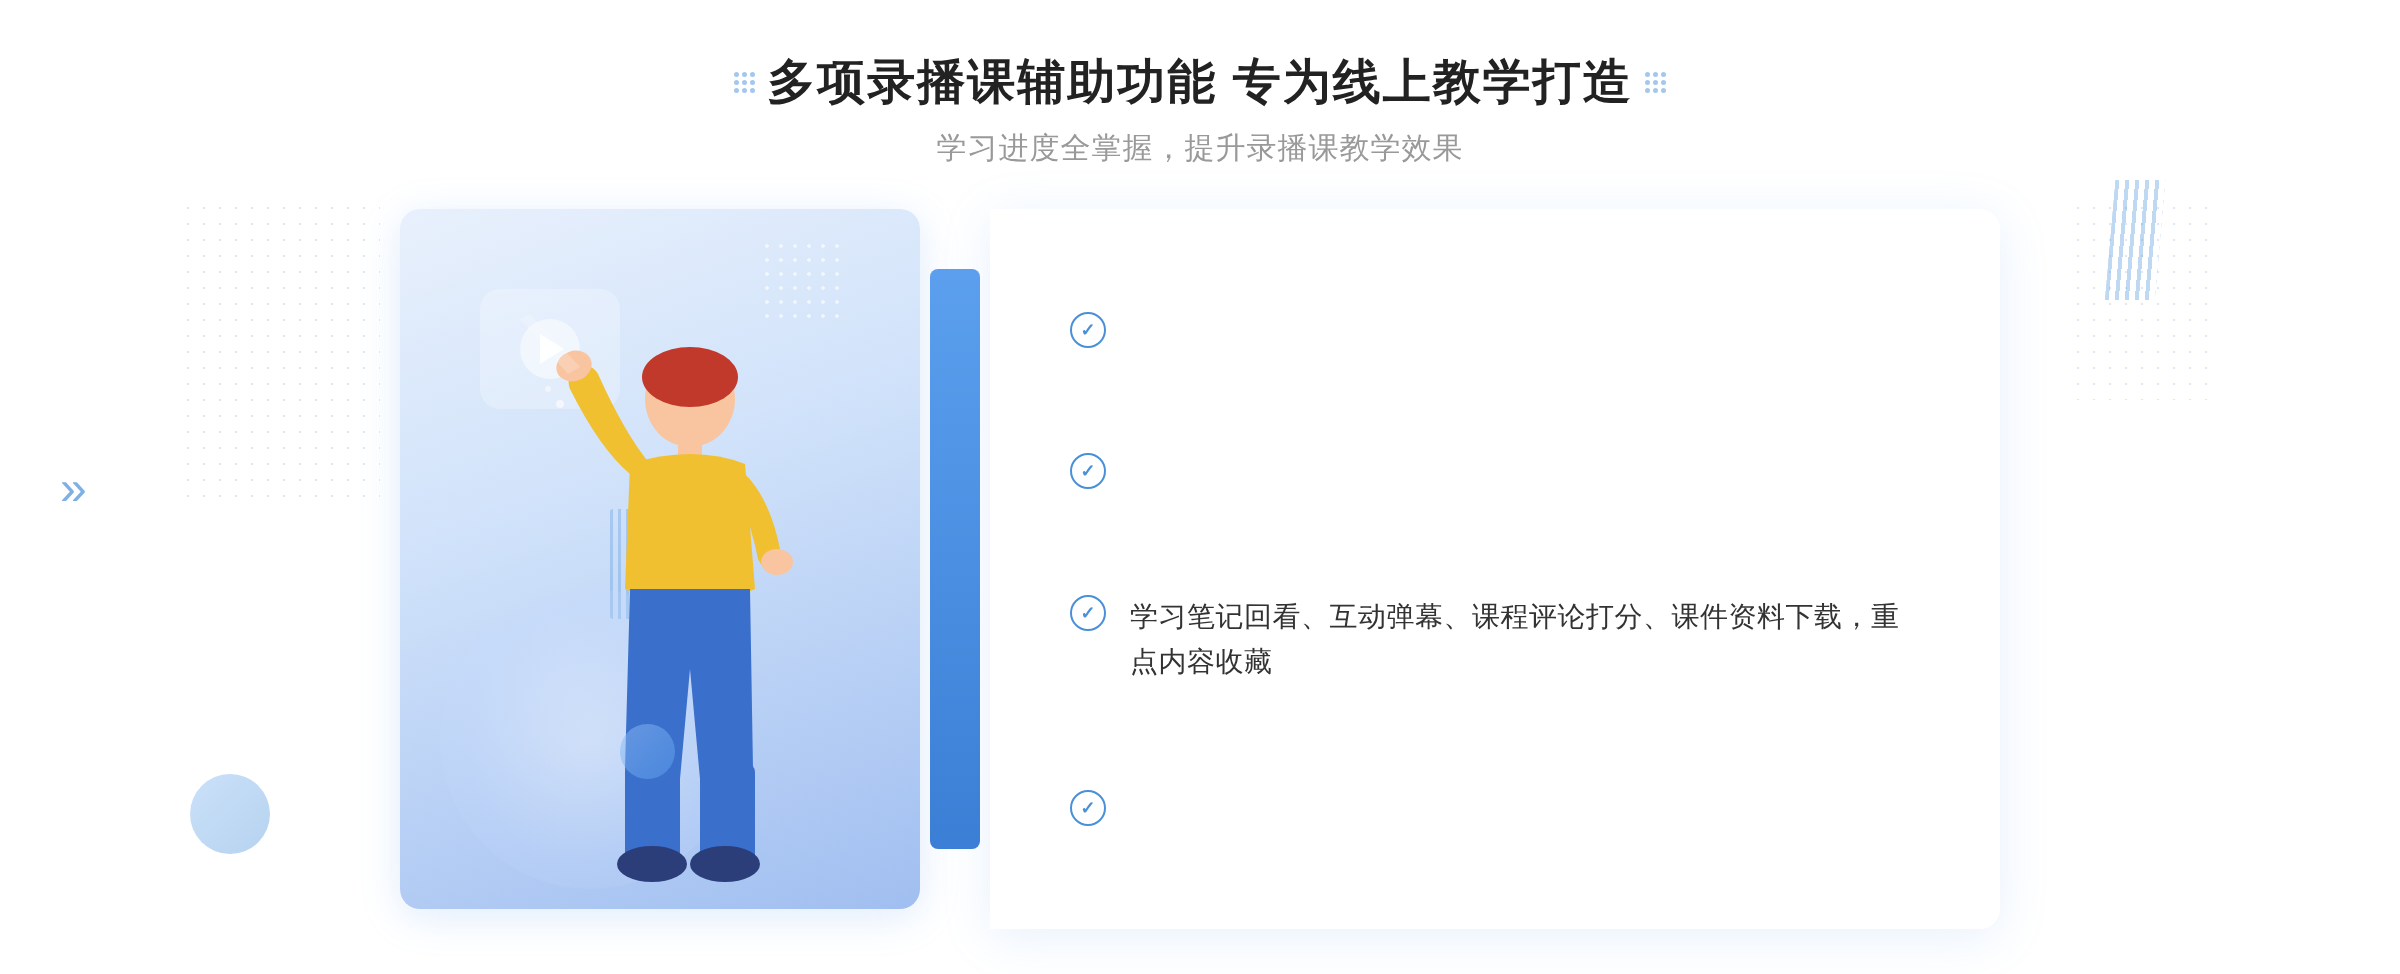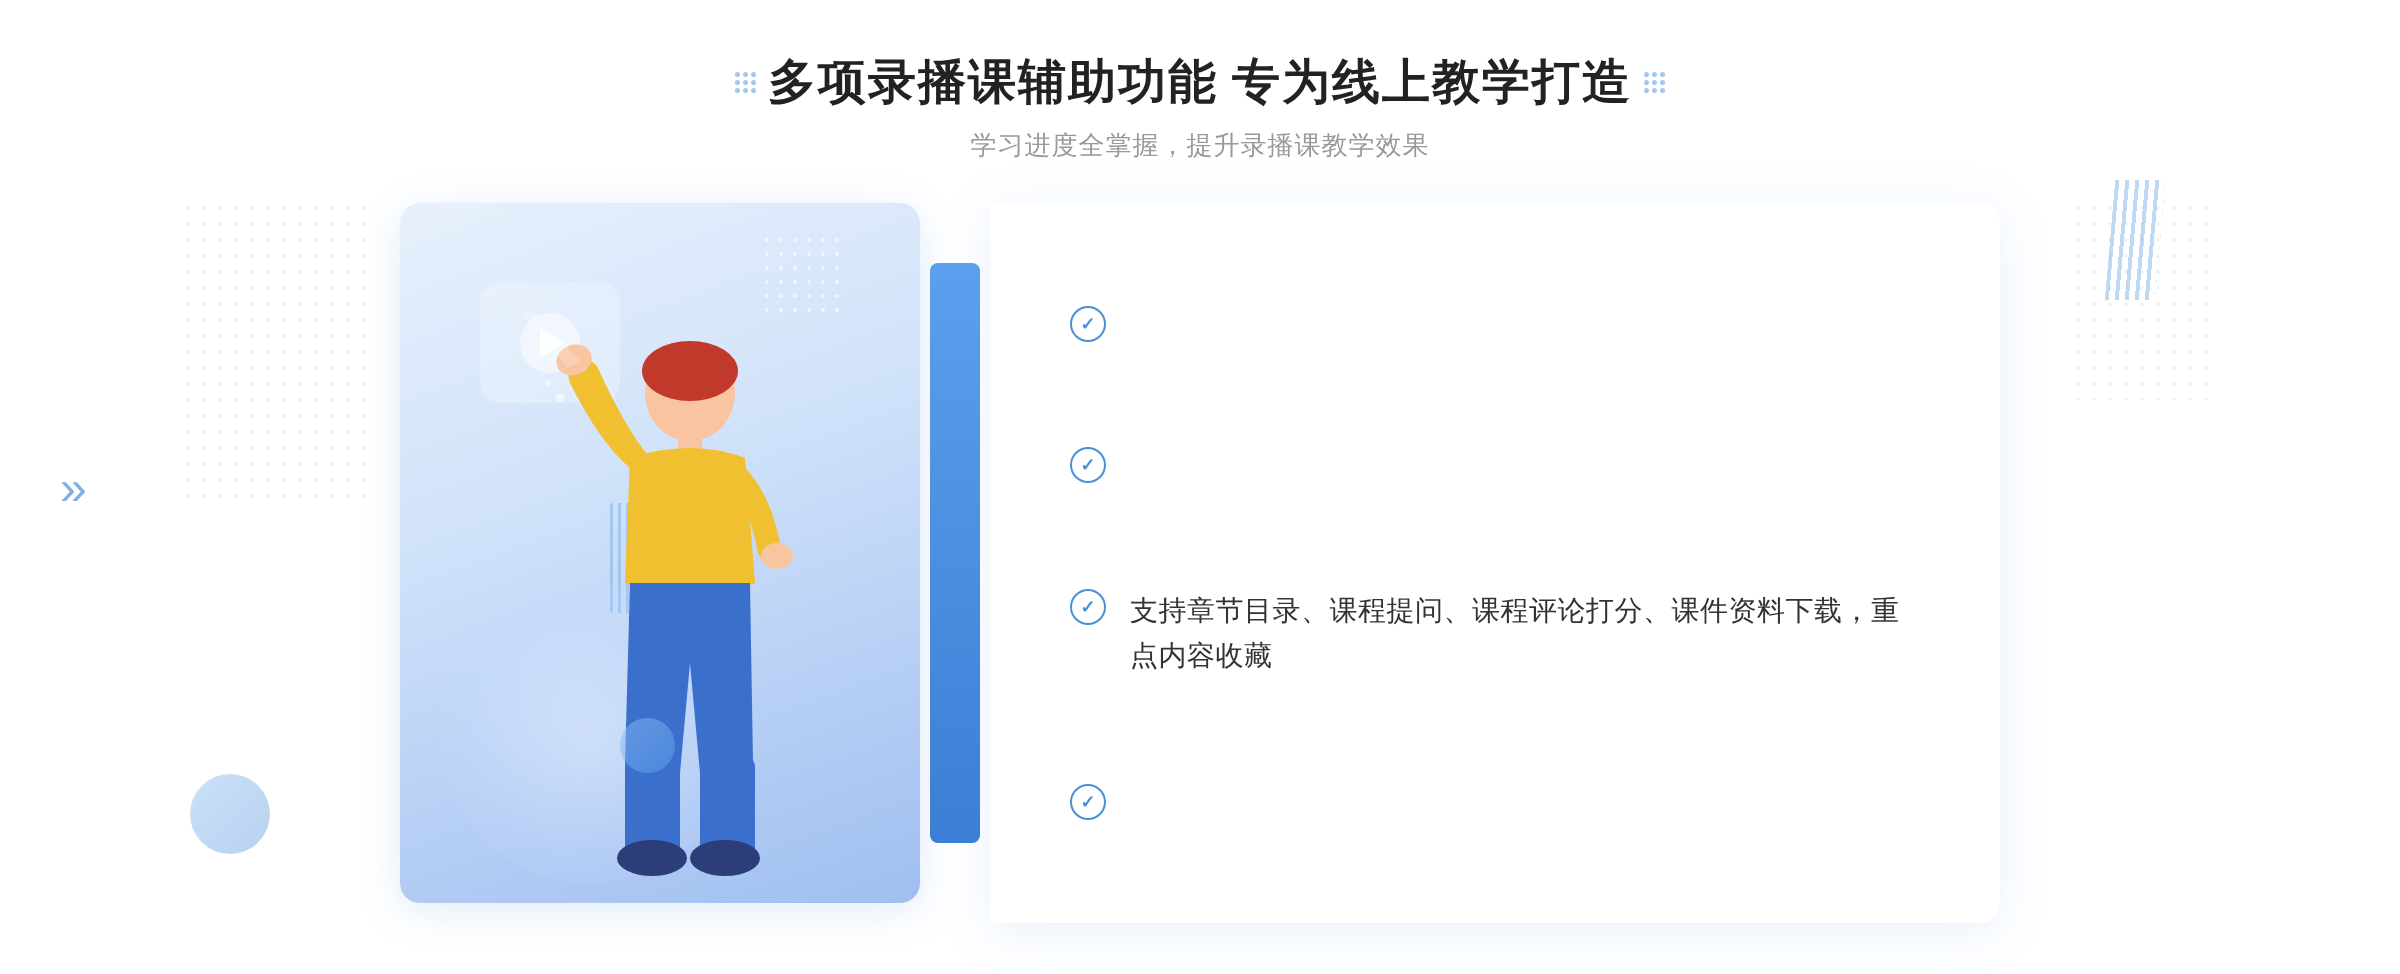--- a/index.html
+++ b/index.html
@@ -111,32 +111,31 @@
     .header-section {
       text-align: center;
       margin-bottom: 40px;
     }
 
     .main-title-row {
       display: flex;
       align-items: center;
       justify-content: center;
       margin-bottom: 14px;
-      font-family: Liberation Serif, serif;
     }
 
     .main-title {
       font-size: 48px;
       font-weight: 600;
       color: #222222;
       letter-spacing: 2px;
     }
 
     .sub-title {
-      font-size: 26px;
+      font-size: 30px;
       color: #999999;
       letter-spacing: 1px;
     }
 
     
     .content-area {
       display: flex;
       width: 1600px;
       height: 720px;
       position: relative;
@@ -439,21 +438,21 @@
       <div class="feature-item">
         <div class="check-circle">
           <span class="check-mark">✓</span>
         </div>
       </div>
 
       <div class="feature-item">
         <div class="check-circle">
           <span class="check-mark">✓</span>
         </div>
-        <span class="feature-text">支持章节目录、课程提问、课程评论打分、课件资料下载，重点内容收藏</span>
+        <span class="feature-text">学习笔记回看、互动弹幕、课程评论打分、课件资料下载，重点内容收藏</span>
       </div>
 
       <div class="feature-item">
         <div class="check-circle">
           <span class="check-mark">✓</span>
         </div>
       </div>
 
     </div>
 

